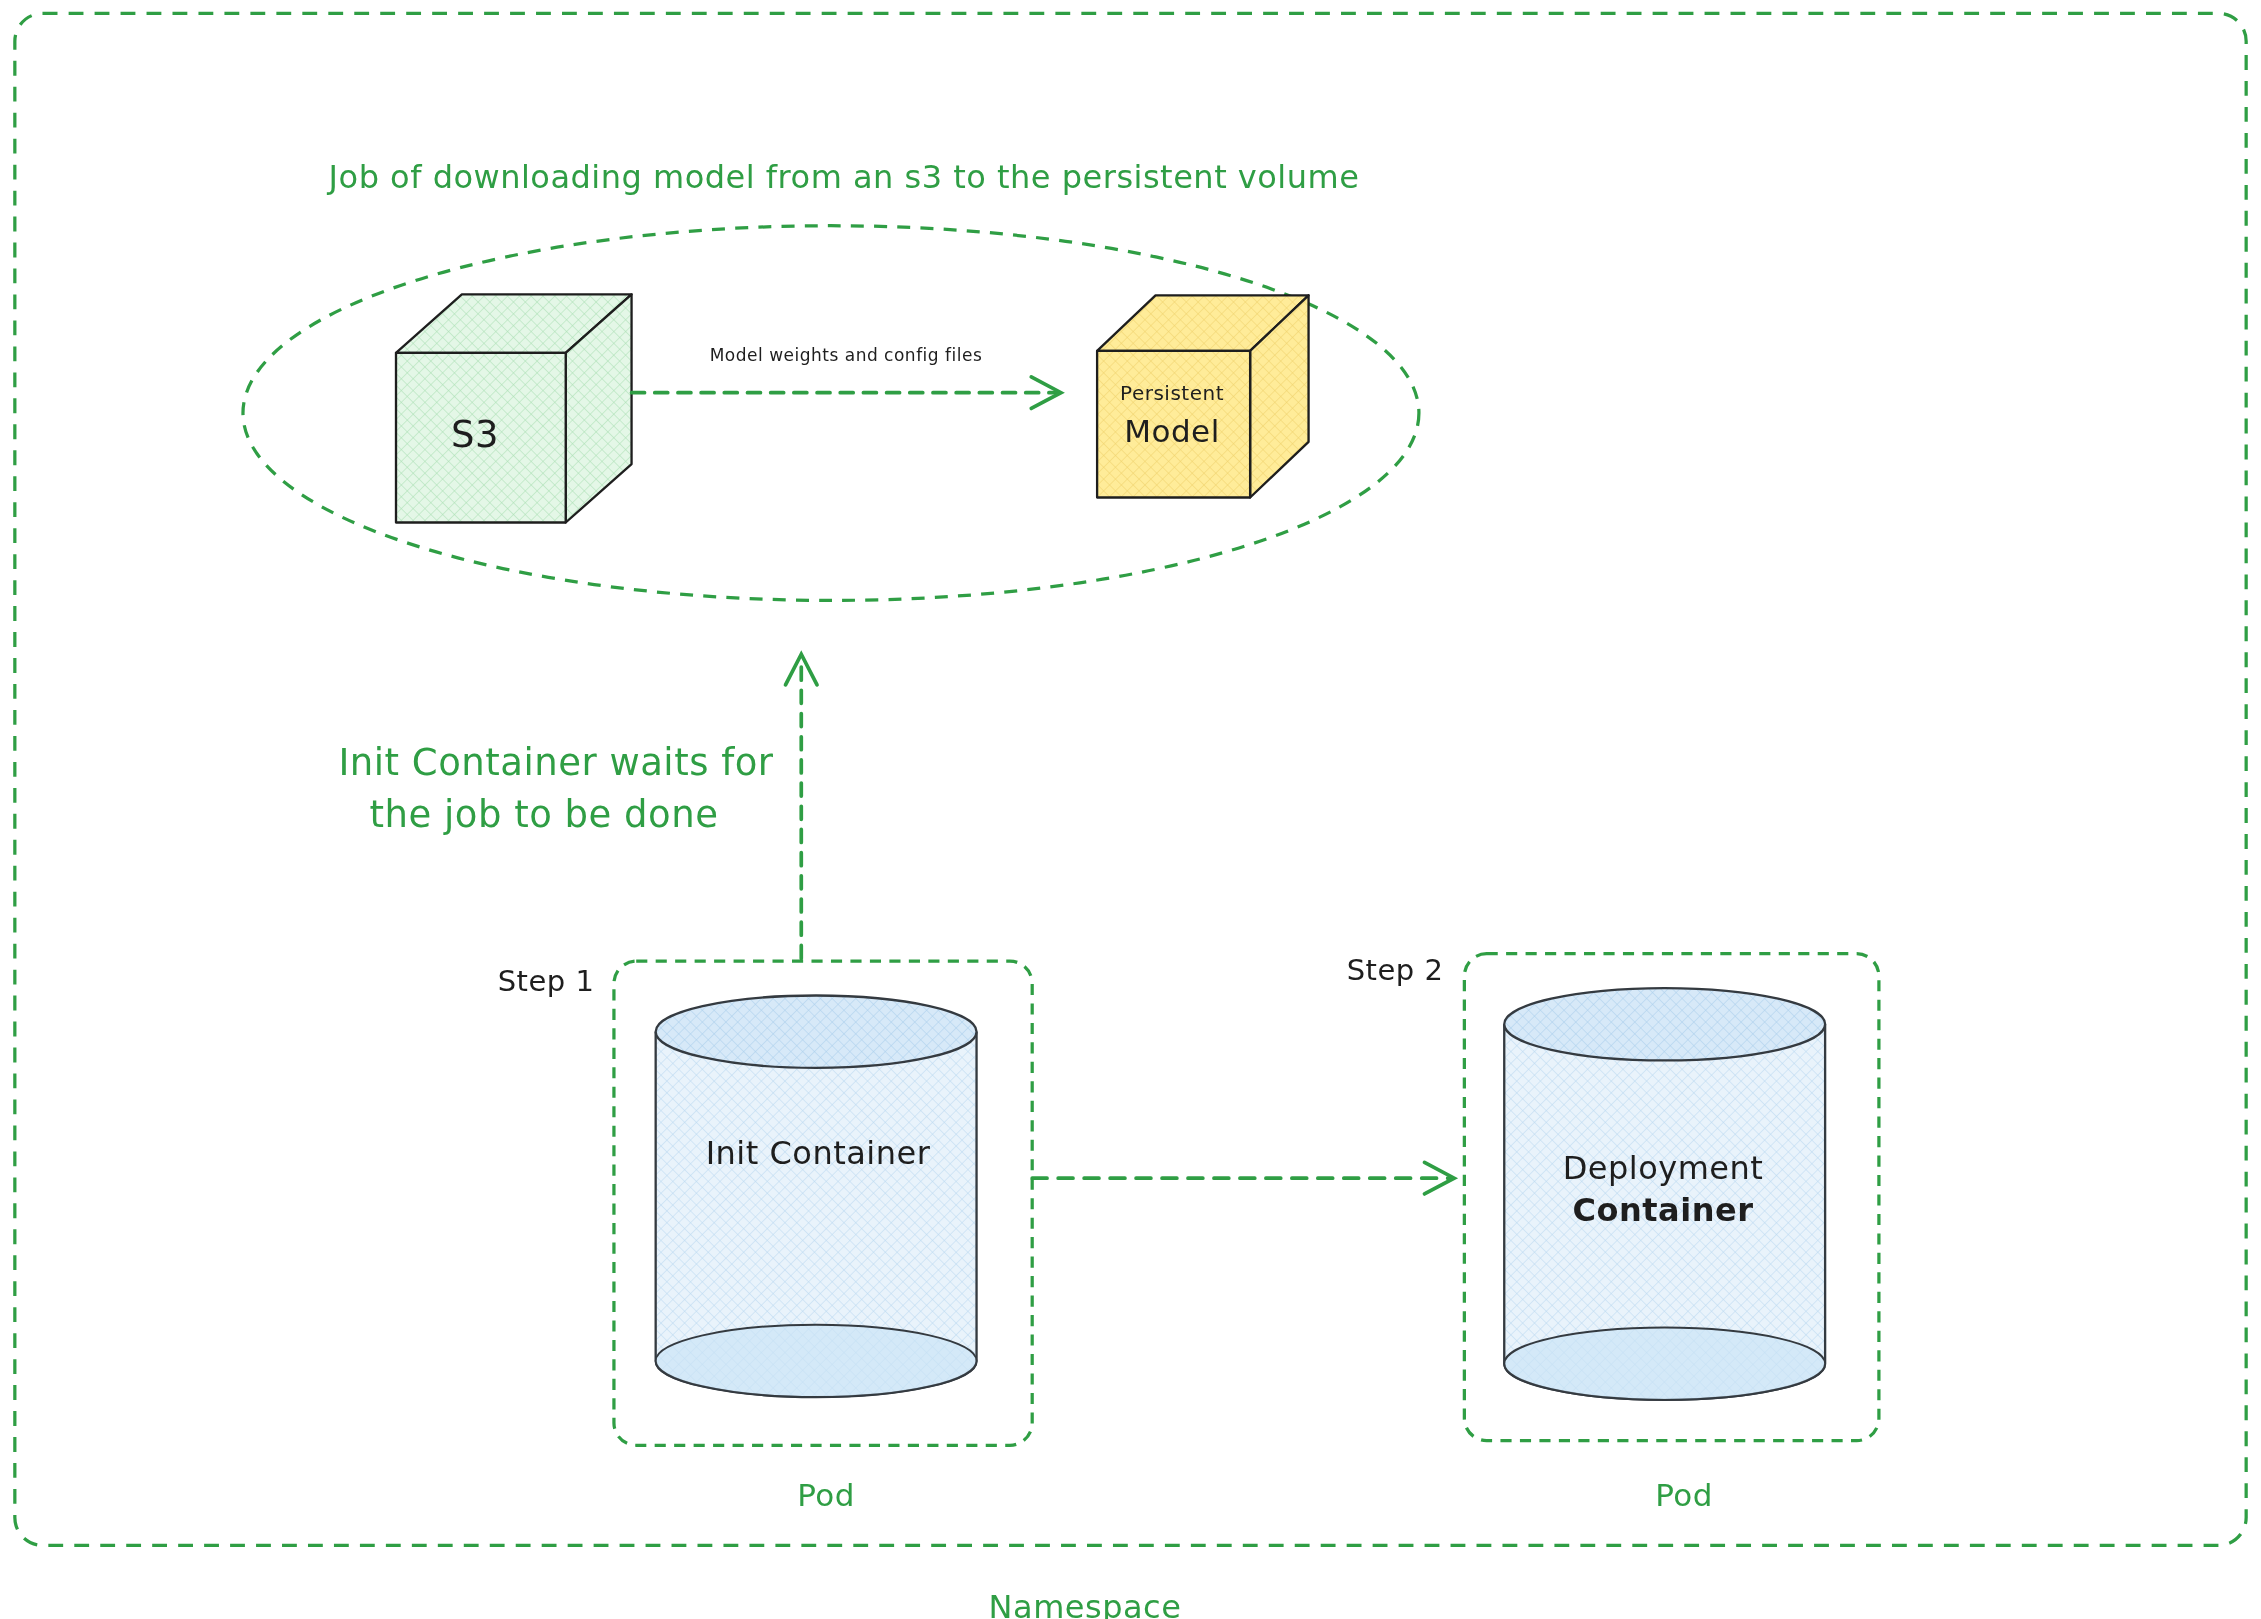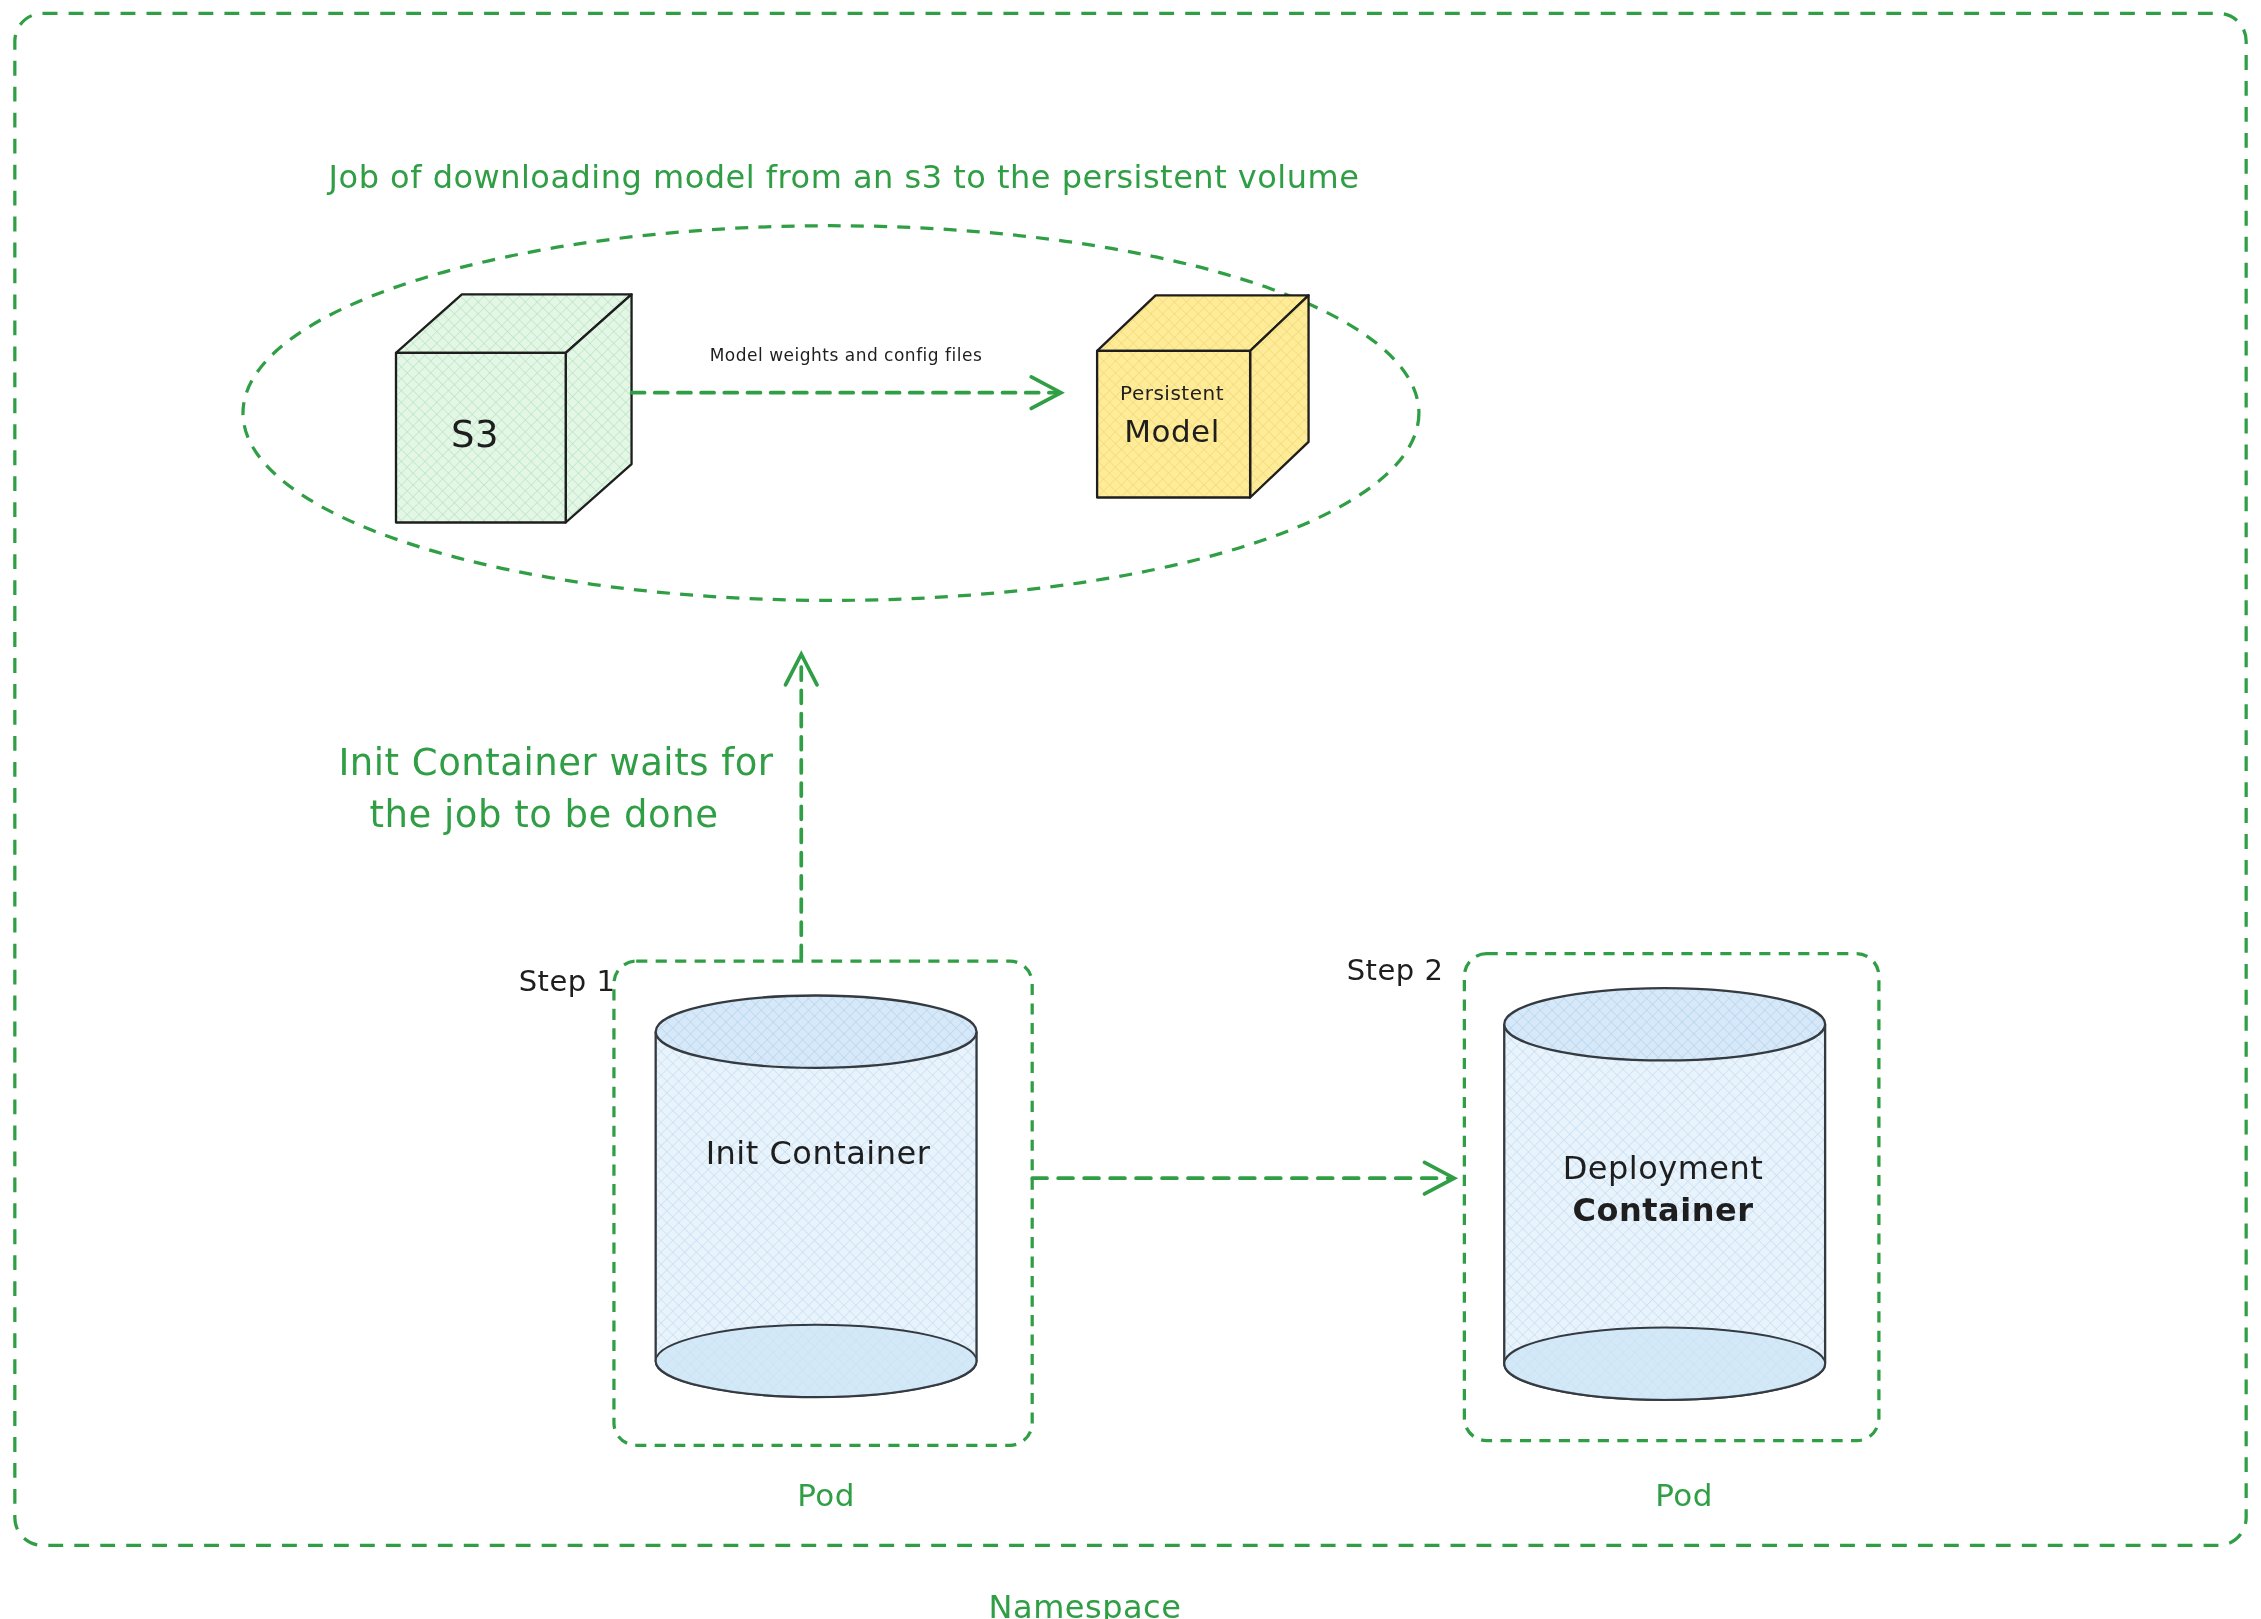--- a/index.html
+++ b/index.html
@@ -111,21 +111,21 @@
   <div class="label" style="left:846px; top:355px; font-size:17px;">Model weights and config files</div>
 
   <div class="label" style="left:475px; top:434px; font-size:37px;">S3</div>
 
   <div class="label" style="left:1172px; top:393px; font-size:20px;">Persistent</div>
   <div class="label" style="left:1172px; top:431px; font-size:31px;">Model</div>
 
   <div class="label green" style="left:544px; top:762px; font-size:37px;margin-left:12px;">Init Container waits for</div>
   <div class="label green" style="left:544px; top:814px; font-size:37px;">the job to be done</div>
 
-  <div class="label" style="left:546px; top:981px; font-size:29px;margin-left:21px;">Step 1</div>
+  <div class="label" style="left:546px; top:981px; font-size:29px;">Step 1</div>
   <div class="label" style="left:1395px; top:970px; font-size:29px;">Step 2</div>
 
   <div class="label" style="left:818px; top:1153px; font-size:32px;">Init Container</div>
 
   <div class="label" style="left:1663px; top:1168px; font-size:32px;">Deployment</div>
   <div class="label" style="left:1663px; top:1210px; font-size:32px;font-weight:bold;">Container</div>
 
   <div class="label green" style="left:826px; top:1495px; font-size:31px;">Pod</div>
   <div class="label green" style="left:1684px; top:1495px; font-size:31px;">Pod</div>
 

